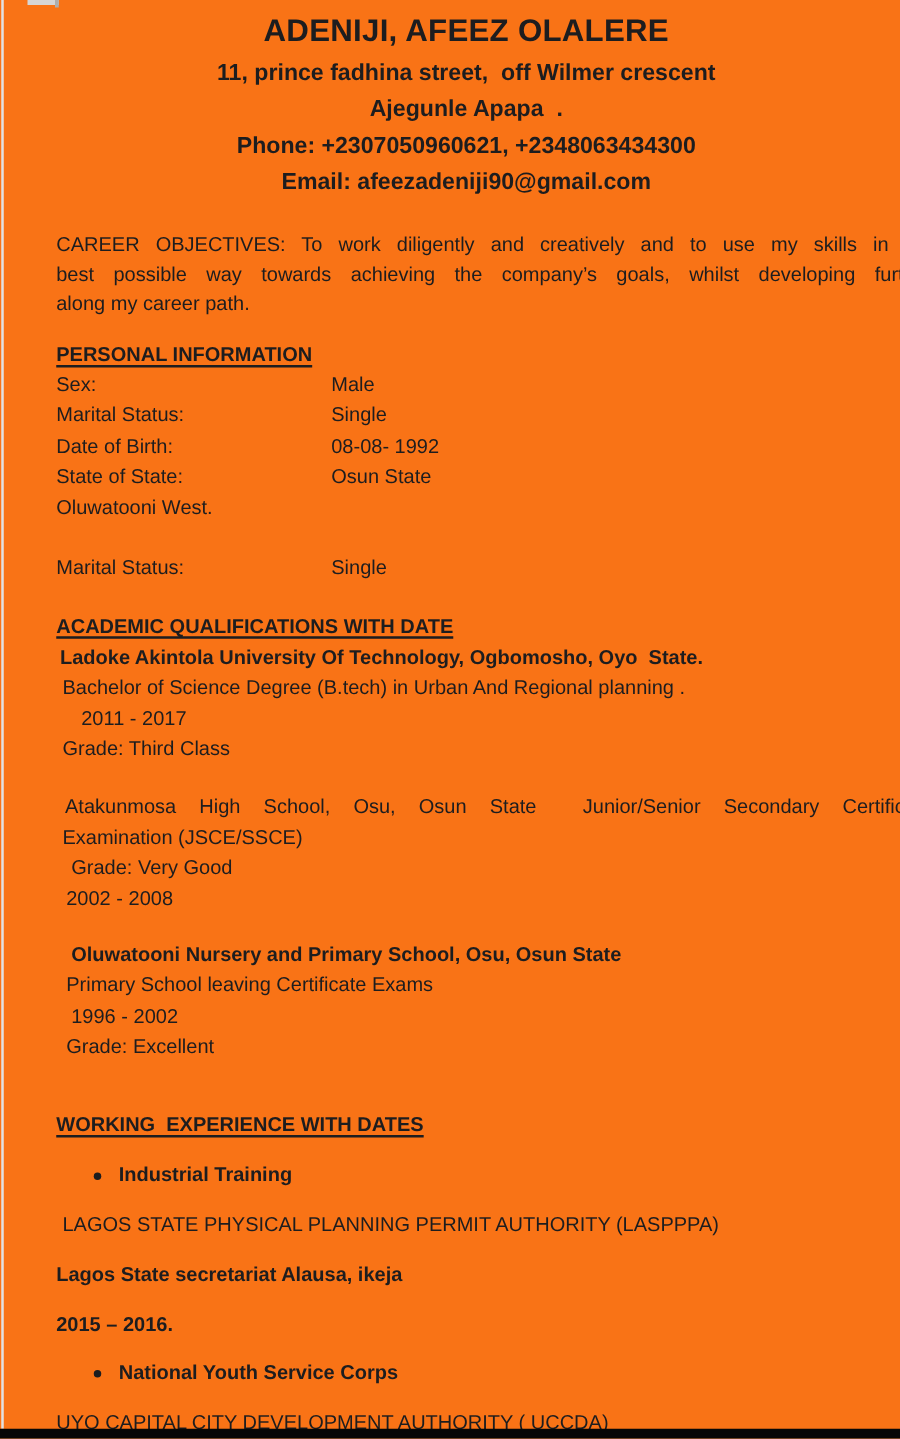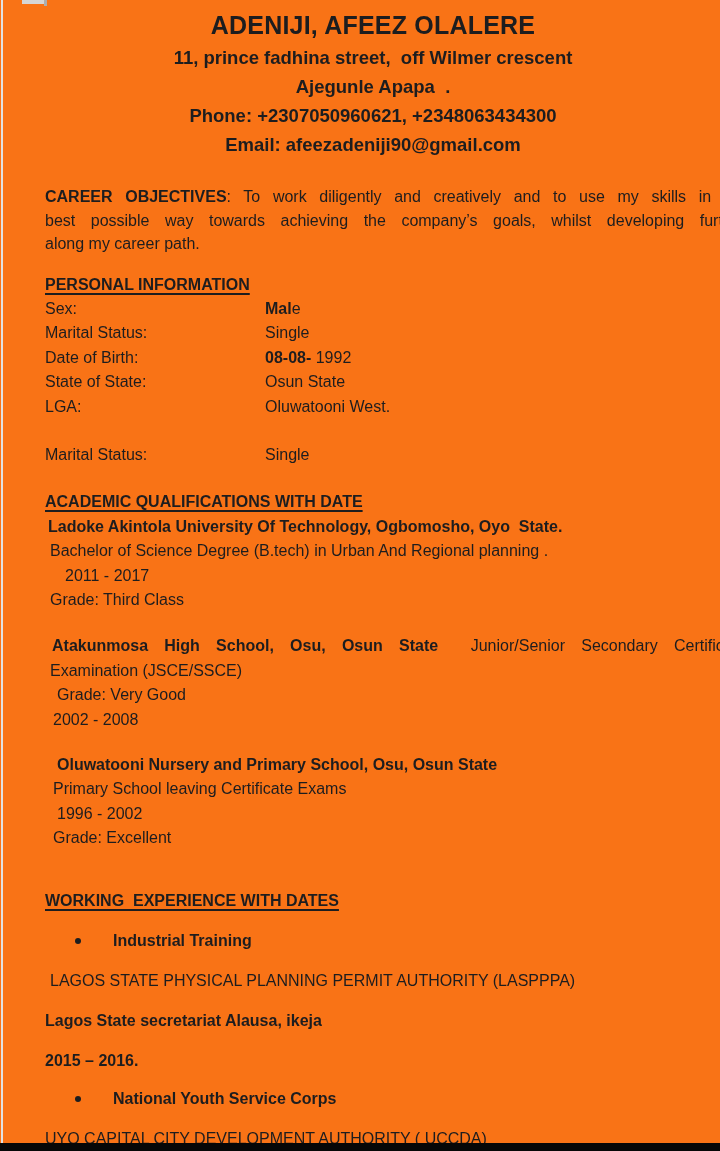--- a/index.html
+++ b/index.html
@@ -16,21 +16,21 @@
 
   .page { position: relative; width: 746px; font-size: 16px; line-height: 24.4px; }
 
   .page-header { text-align: center; }
   .person-name { font-size: 25px; line-height: 36px; font-weight: 700; margin-top: 7px; letter-spacing: 0.2px; }
   .hline { font-size: 18.5px; line-height: 29px; font-weight: 700; }
   .pre { white-space: pre-wrap; }
 
   .career { margin: 26px 0 0 45px; line-height: 23.5px; }
   .jline { text-align: justify; text-align-last: justify; }
-  .b { font-weight: 700; }
+  .b { font-weight: 400; }
 
   .section-heading {
     font-weight: 700;
     text-decoration: underline;
     text-decoration-thickness: 1.5px;
     text-underline-offset: 3px;
   }
 
   .personal { margin: 17px 0 0 45px; }
   .prow { display: flex; }
@@ -53,21 +53,21 @@
   .entry3 { margin-top: 21px; }
   .e3-title { padding-left: 12px; font-weight: 700; }
   .e3-line1 { padding-left: 8px; }
   .e3-dates { padding-left: 12px; }
   .e3-grade { padding-left: 8px; }
 
   .working { margin: 38px 0 0 45px; }
   .bullet-row { display: flex; align-items: flex-start; margin-top: 16px; font-weight: 700; }
   .bullet-row.second { margin-top: 14px; }
   .dot { width: 6px; height: 6px; border-radius: 50%; background: #1d1d1f; margin: 9px 0 0 30px; flex: 0 0 auto; }
-  .bullet-text { margin-left: 32px; }
+  .bullet-text { margin-left: 14px; }
   .worg1 { margin-top: 15.5px; padding-left: 5px; }
   .wloc { margin-top: 15.5px; font-weight: 700; }
   .wdates { margin-top: 15.5px; font-weight: 700; }
   .worg2 { margin-top: 15px; }
 
   .bottom-bar { position: absolute; left: 0; top: 1143px; width: 720px; height: 8px; background: #070707; }
 </style>
 </head>
 <body>
 
@@ -105,21 +105,20 @@
       </div>
       <div class="prow pre">
         <span class="plabel">Date of Birth:</span>
         <span><span class="b">08-08-</span><span class="pre"> 1992</span></span>
       </div>
       <div class="prow">
         <span class="plabel">State of State:</span>
         <span>Osun State</span>
       </div>
       <div class="prow">
-        <span class="plabel">LGA:</span>
         <span>Oluwatooni West.</span>
       </div>
       <div class="prow prow-extra">
         <span class="plabel">Marital Status:</span>
         <span>Single</span>
       </div>
     </div>
 
     <div class="academic">
       <div class="section-heading">ACADEMIC QUALIFICATIONS WITH DATE</div>

